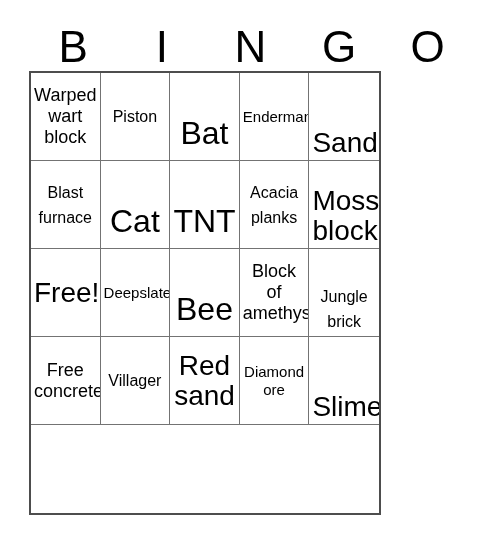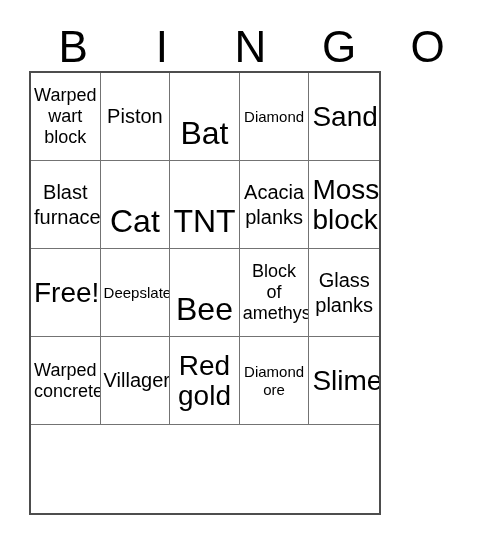--- a/index.html
+++ b/index.html
@@ -67,34 +67,34 @@
     border-right: 1px solid #737373;
     border-bottom: 1px solid #737373;
     display: flex;
     align-items: center;
     justify-content: center;
     text-align: center;
     padding: 2px 3px;
     background: #ffffff;
     overflow: hidden;
   }
-  .cell:nth-child(5n) { border-right: none; }
+  .cell:nth-child(5n) { border-right: none; align-items: flex-end; }
   .cell:nth-child(n+21) { border-bottom: none; font-style: italic; }
 
   .cell-text {
     display: block;
     width: 100%;
     color: #000000;
     font-weight: 400;
   }
 
   
   .sz-xl  { font-size: 32px; line-height: 34px; margin-top: 32px; }
   .sz-lg  { font-size: 28px; line-height: 30px; }
-  .sz-md  { font-size: 20px; line-height: 25px; }
+  .sz-md  { font-size: 16px; line-height: 25px; }
   .sz-sm  { font-size: 18px; line-height: 21px; }
   .sz-xs  { font-size: 15px; line-height: 18px; }
 </style>
 </head>
 <body>
 
 <div class="card">
 
   <div class="header-row">
     <div class="header-cell">B</div>
@@ -109,21 +109,21 @@
     <div class="cell">
         <span class="cell-text sz-sm">Warped wart block</span>
       </div>
     <div class="cell">
         <span class="cell-text sz-md">Piston</span>
       </div>
     <div class="cell">
         <span class="cell-text sz-xl">Bat</span>
       </div>
     <div class="cell">
-        <span class="cell-text sz-xs">Diamond</span>
+        <span class="cell-text sz-xs">Enderman</span>
       </div>
     <div class="cell">
         <span class="cell-text sz-lg">Sand</span>
       </div>
 
     <div class="cell">
         <span class="cell-text sz-md">Blast furnace</span>
       </div>
     <div class="cell">
         <span class="cell-text sz-xl">Cat</span>
@@ -145,31 +145,31 @@
         <span class="cell-text sz-xs">Deepslate</span>
       </div>
 
     <div class="cell">
         <span class="cell-text sz-xl">Bee</span>
       </div>
     <div class="cell">
         <span class="cell-text sz-sm">Block of amethyst</span>
       </div>
     <div class="cell">
-        <span class="cell-text sz-md">Glass planks</span>
+        <span class="cell-text sz-md">Jungle brick</span>
       </div>
     <div class="cell">
-        <span class="cell-text sz-sm">Warped concrete</span>
+        <span class="cell-text sz-sm">Free concrete</span>
       </div>
 
     <div class="cell">
         <span class="cell-text sz-md">Villager</span>
       </div>
     <div class="cell">
-        <span class="cell-text sz-lg">Red gold</span>
+        <span class="cell-text sz-lg">Red sand</span>
       </div>
     <div class="cell">
         <span class="cell-text sz-xs">Diamond ore</span>
       </div>
     <div class="cell">
         <span class="cell-text sz-lg">Slime</span>
       </div>
   </div>
 
 </div>

